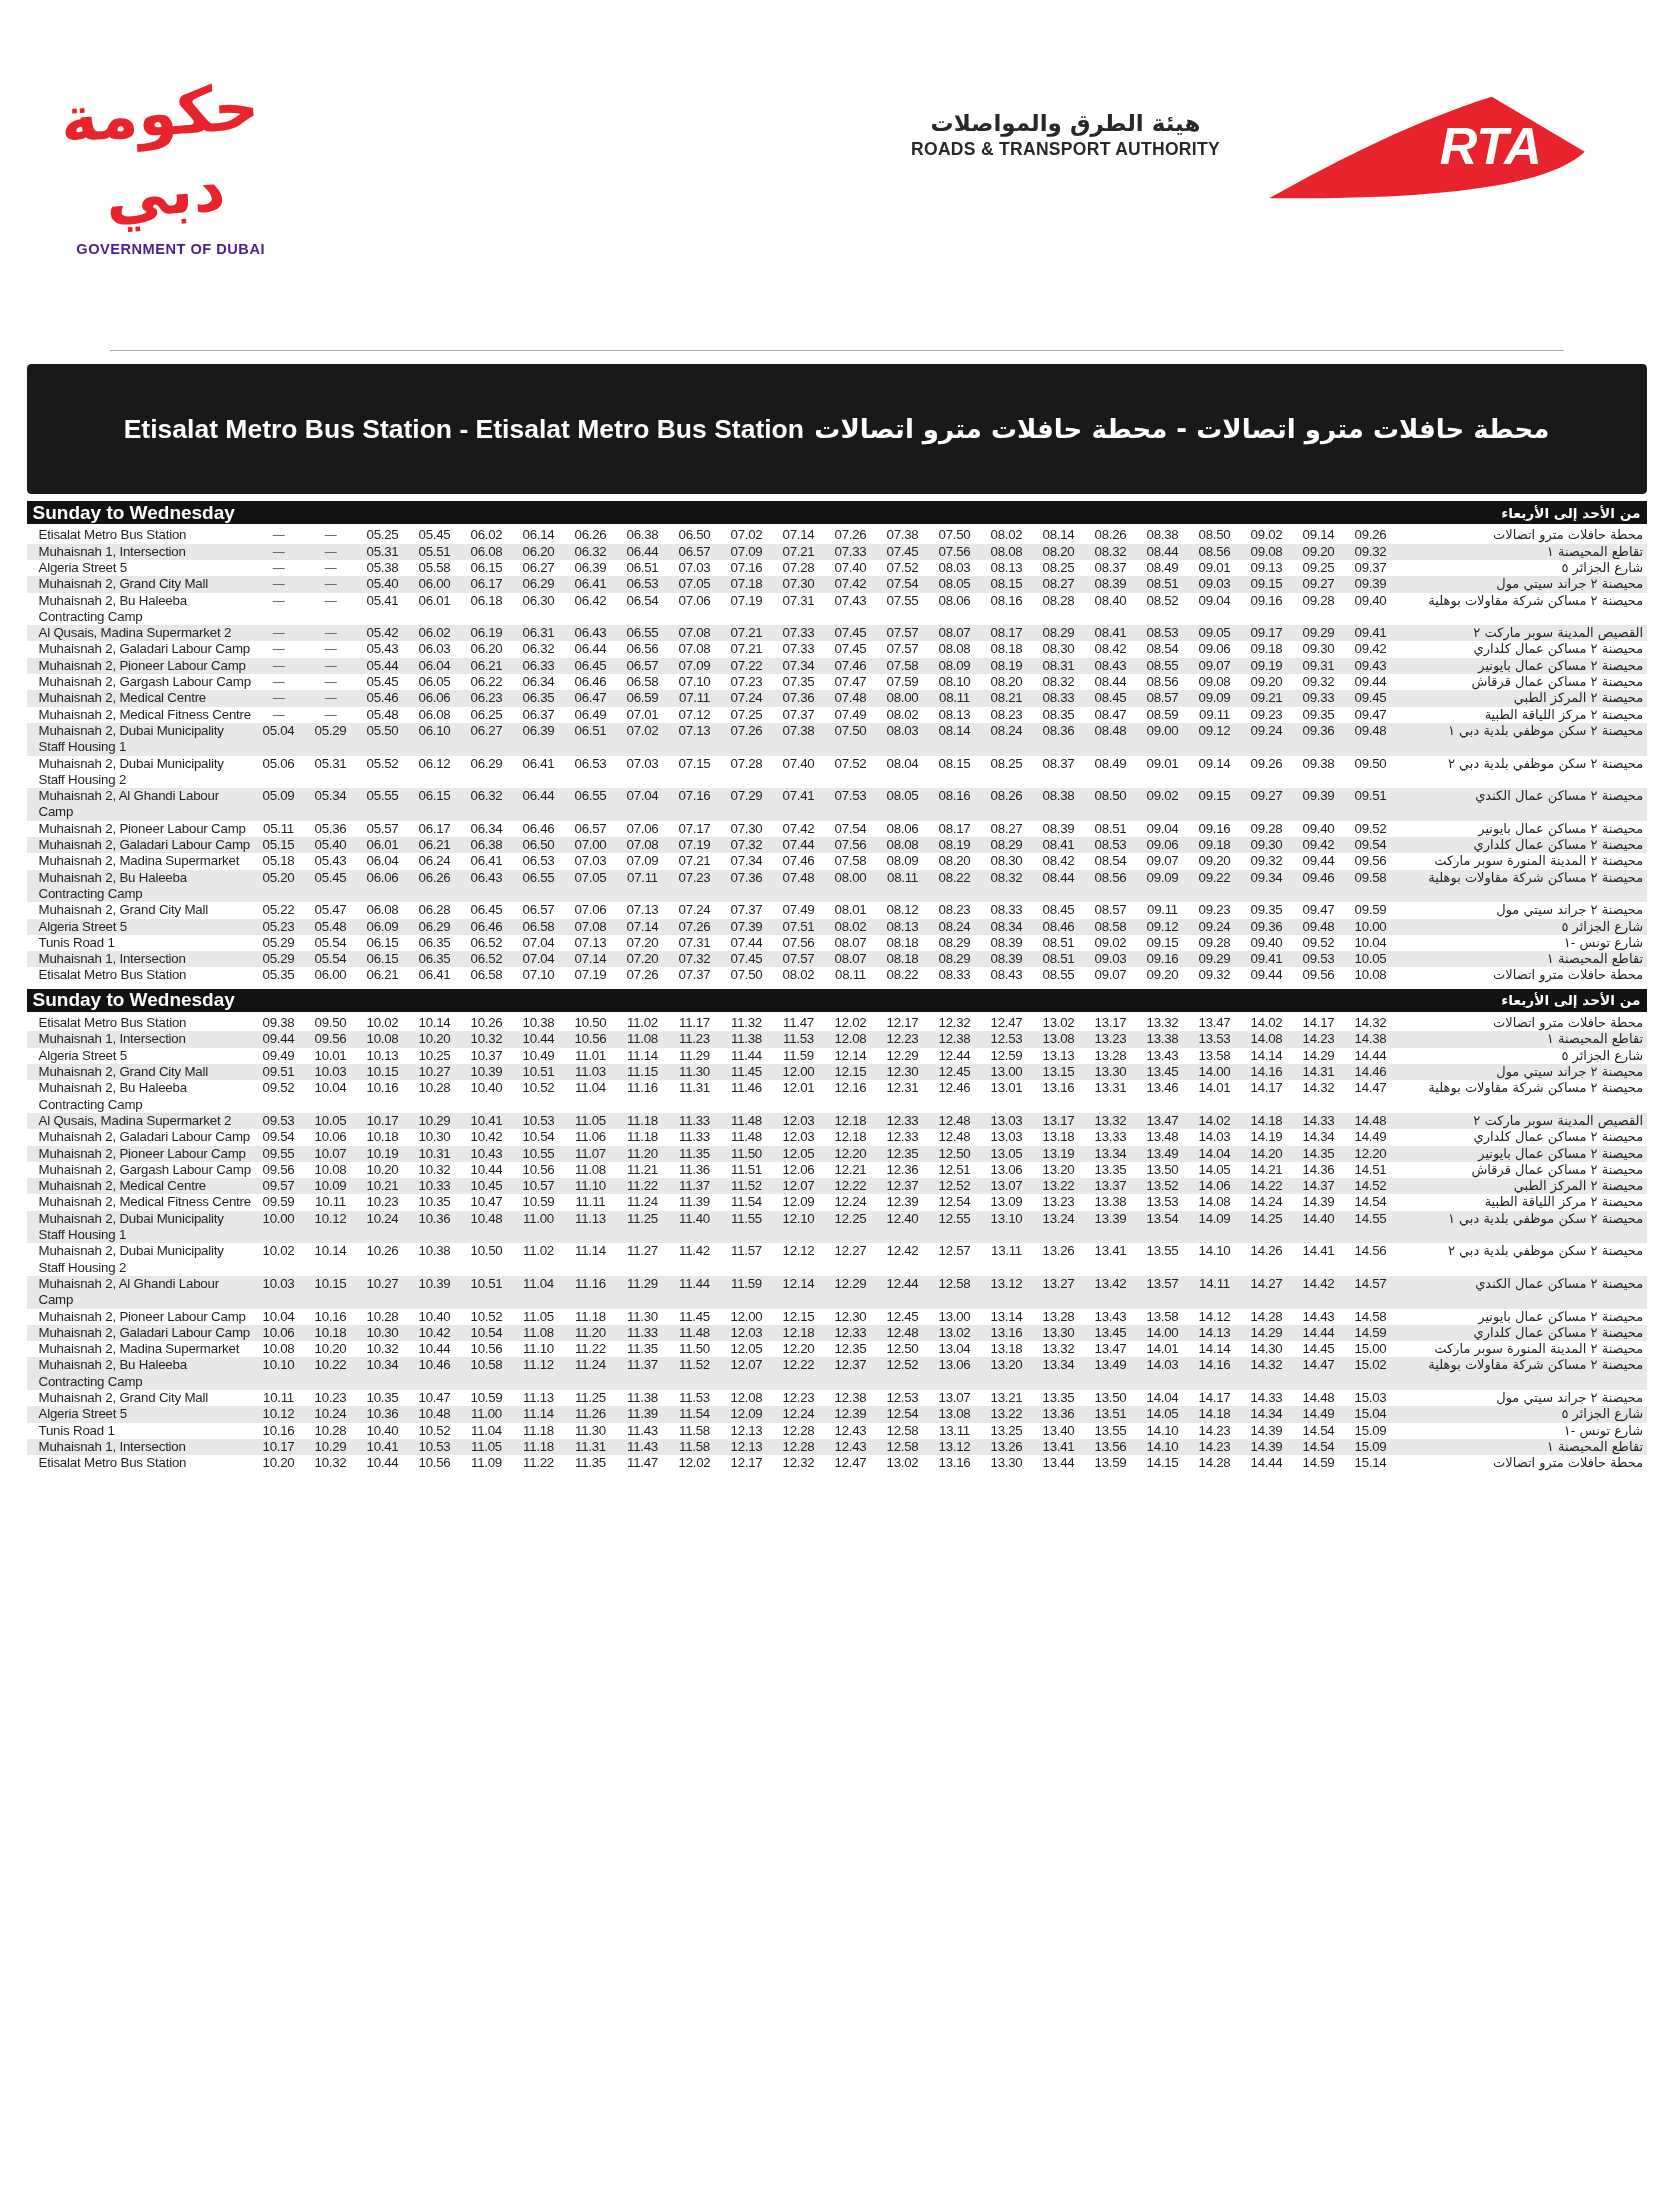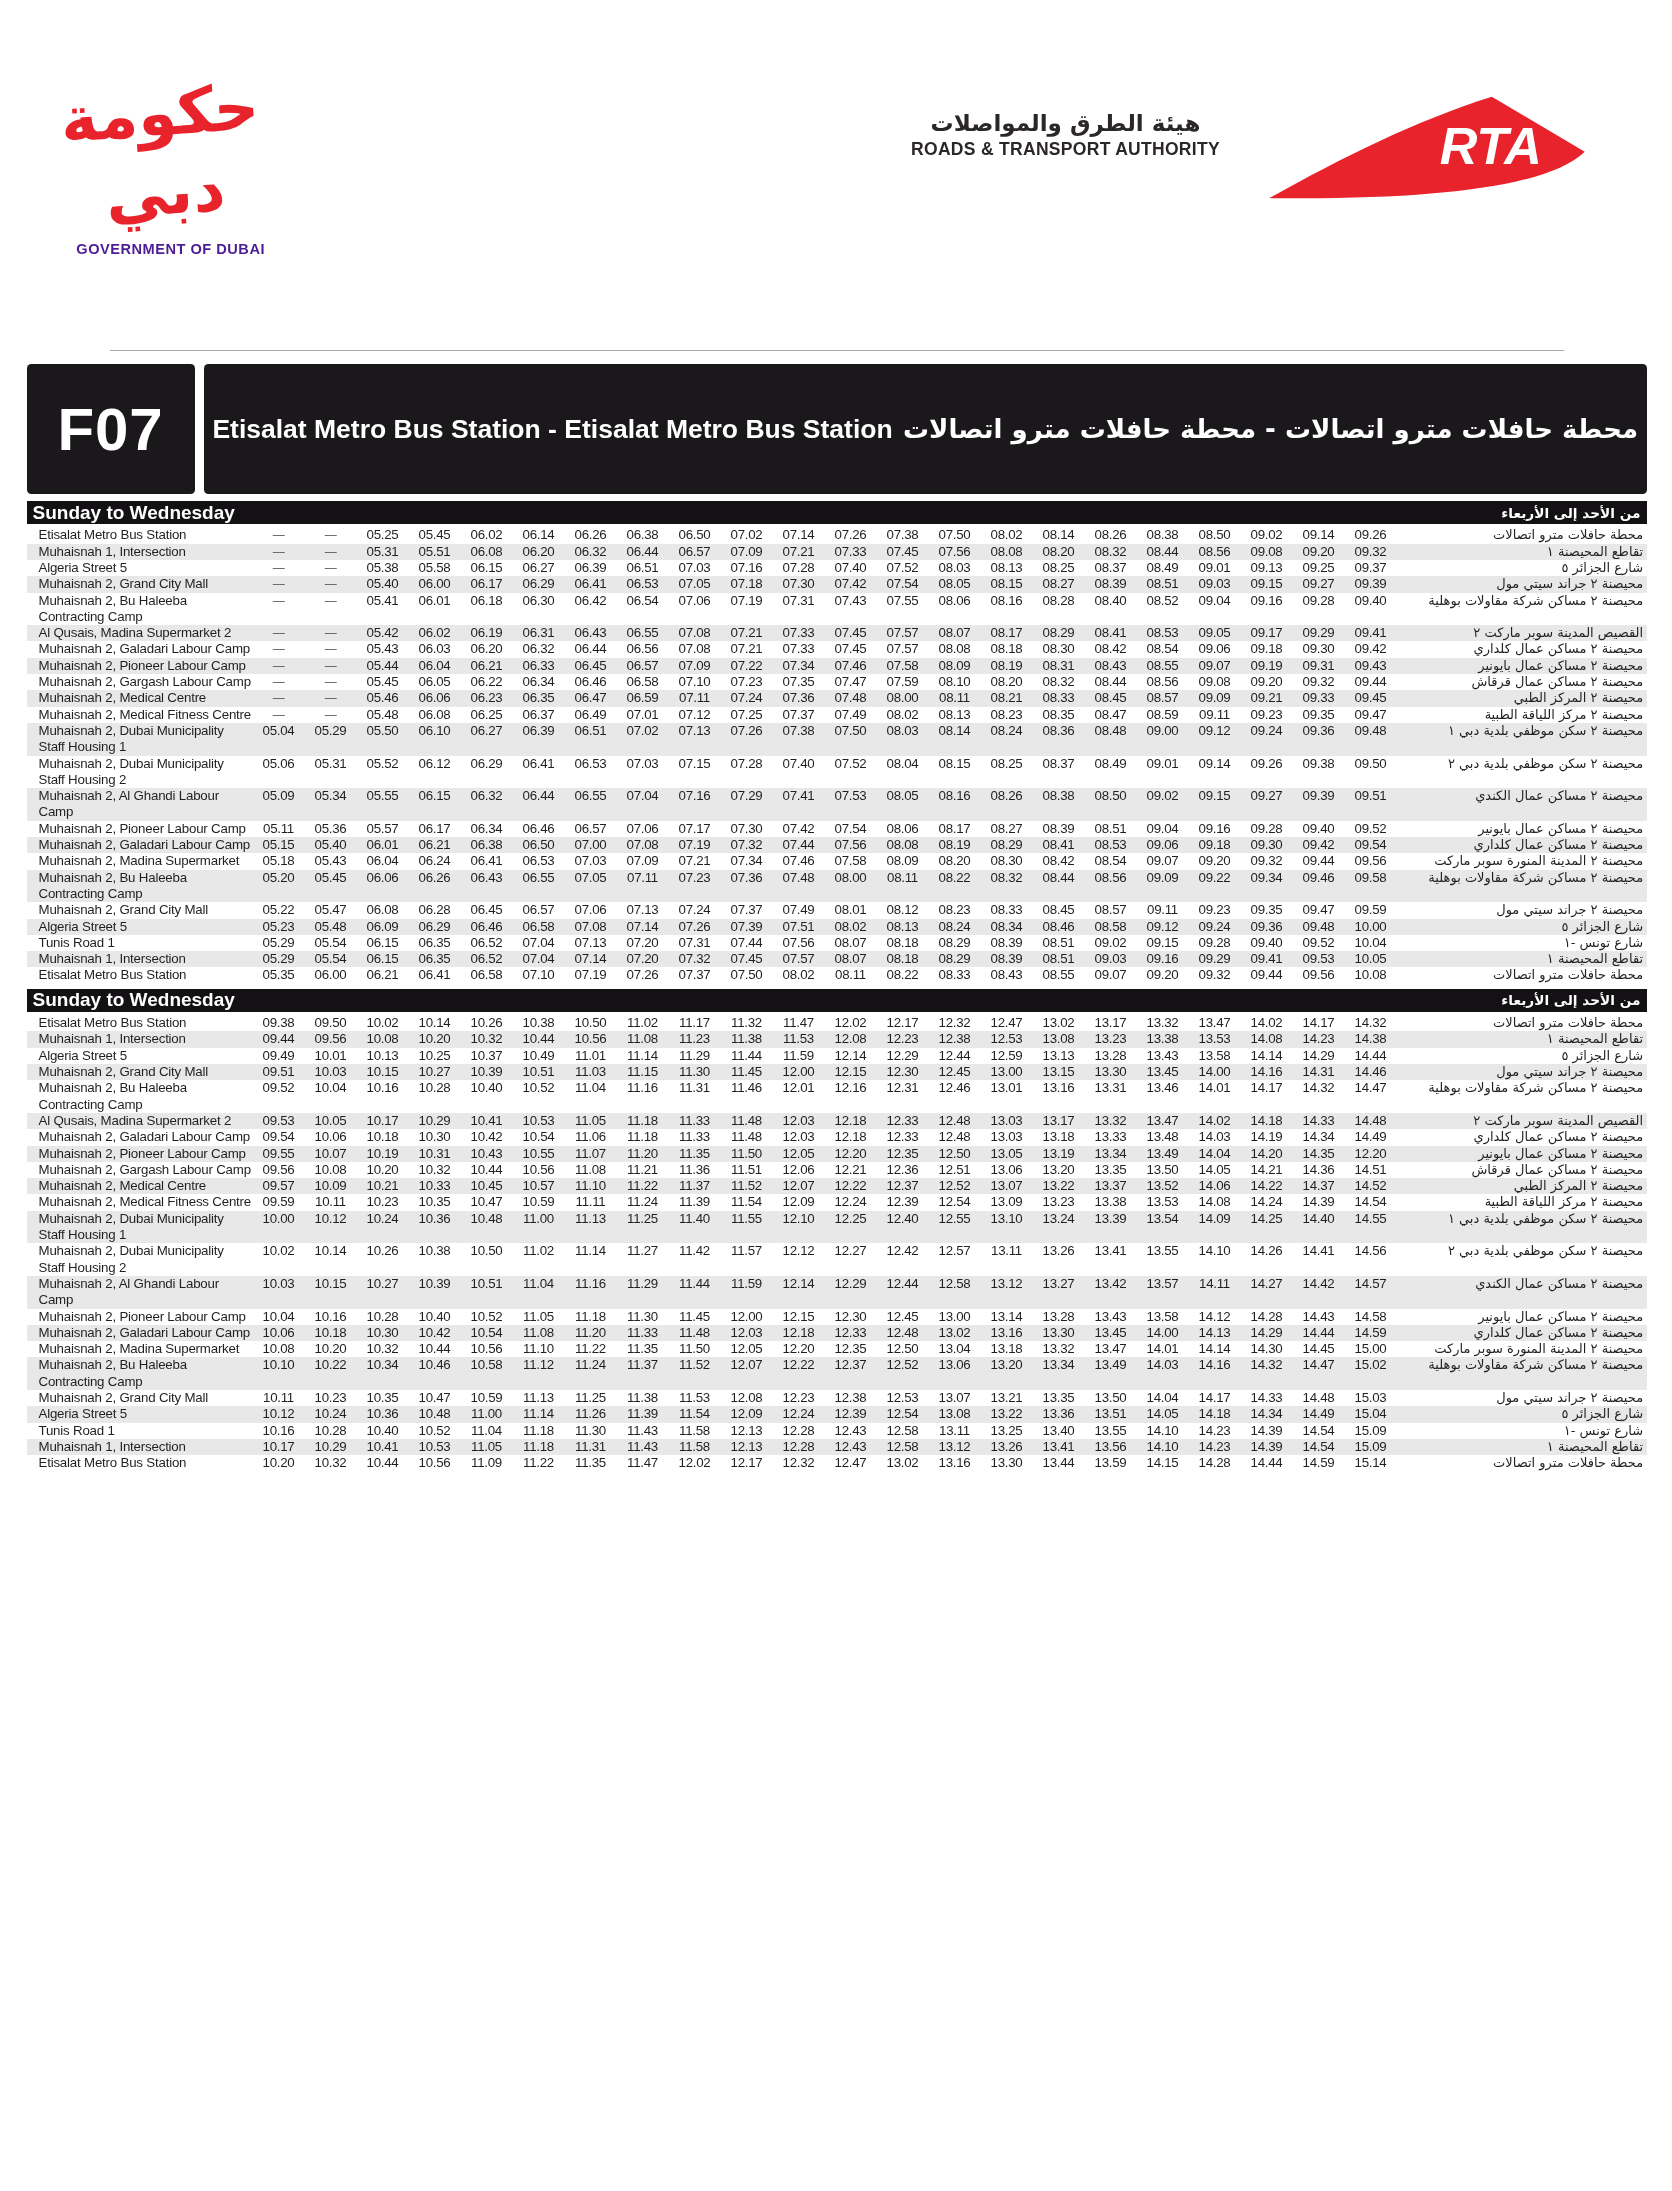--- a/index.html
+++ b/index.html
@@ -55,21 +55,20 @@
   <div class="rta-logo">
     <svg viewBox="0 0 460 160" width="324" height="118" aria-hidden="true">
       <path d="M6,154 C110,96 214,44 322,10 L454,88 C402,138 240,157 6,154 Z" fill="#e8232b"></path>
       <text x="248" y="106" font-family="Liberation Sans, sans-serif" font-size="74" font-weight="bold" font-style="italic" fill="#ffffff">RTA</text>
     </svg>
   </div>
   <div class="header-rule"></div>
 </div>
 
 <div class="route-banner">
-  <div class="route-code">F07</div>
   <div class="route-title">
     <div class="rt-en">Etisalat Metro Bus Station - Etisalat Metro Bus Station</div>
     <div class="rt-ar">محطة حافلات مترو اتصالات - محطة حافلات مترو اتصالات</div>
   </div>
 </div>
 
 <div class="sections">
   <div class="section">
     <div class="section-bar">
       <span class="bar-en">Sunday to Wednesday</span>

